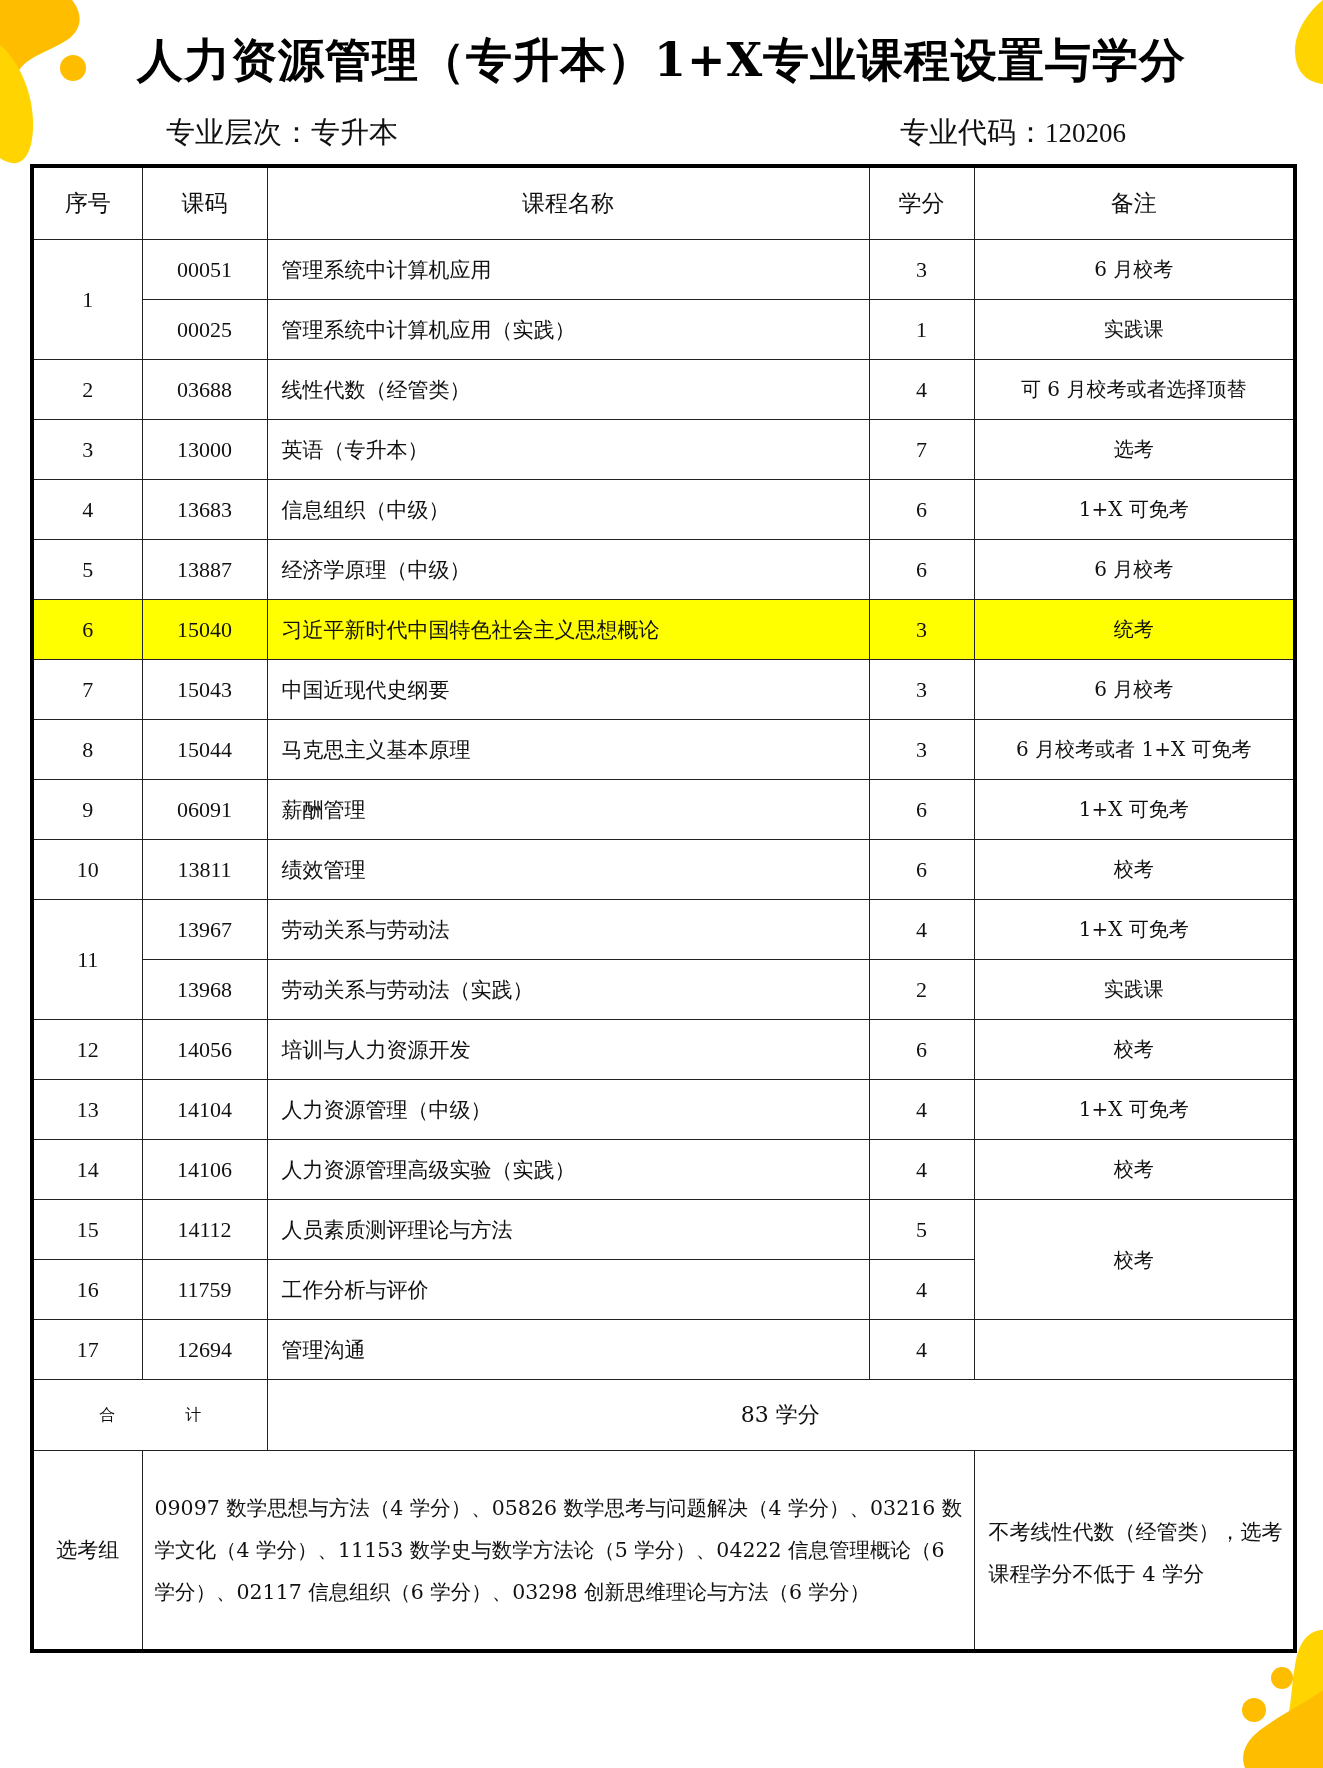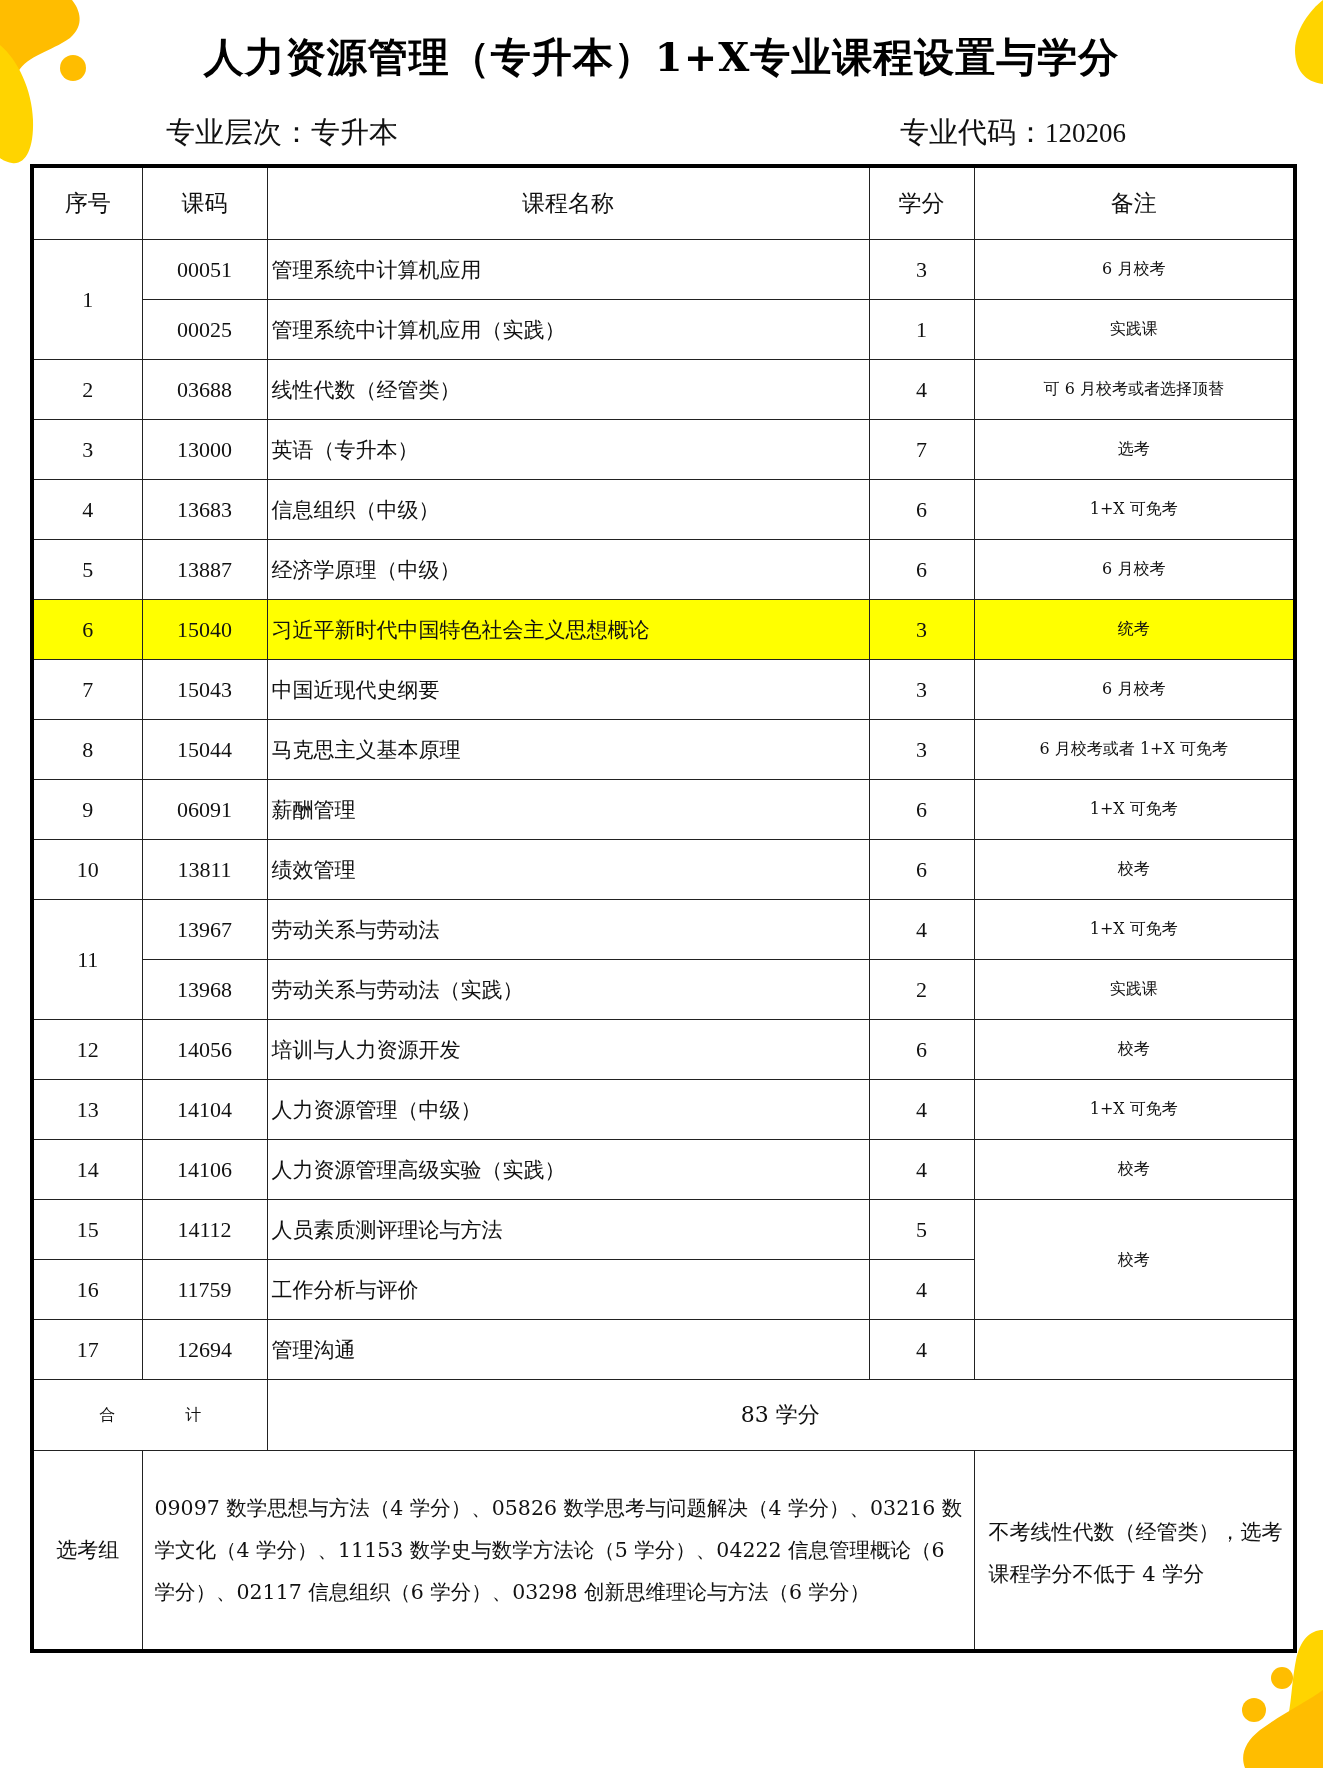--- a/index.html
+++ b/index.html
@@ -5,43 +5,43 @@
   html, body { margin: 0; padding: 0; }
   body {
     width: 1323px; height: 1768px; position: relative; overflow: hidden;
     background: #ffffff;
     font-family: "DejaVu Serif", "Liberation Serif", serif;
     color: #111;
   }
   .deco { position: absolute; pointer-events: none; }
   .title {
     position: absolute; left: 0; right: 0; top: 30px; text-align: center;
-    font-family: "DejaVu Serif", serif; font-size: 40px; font-weight: bold;
+    font-family: "DejaVu Serif", serif; font-size: 46px; font-weight: bold;
     letter-spacing: 1px; color: #000;
   }
   .subhead {
     position: absolute; top: 113px; font-family: "DejaVu Sans", sans-serif;
     font-size: 29px; color: #111;
   }
   .subhead .num { font-family: "Liberation Serif", serif; font-size: 27px; }
   .sub-left { left: 166px; }
   .sub-right { left: 900px; }
   table {
     position: absolute; left: 30px; top: 164px; width: 1263px;
     border-collapse: collapse; table-layout: fixed;
     border: 4px solid #000;
   }
   td, th {
     border: 1.5px solid #222; text-align: center; vertical-align: middle;
     padding: 0; font-size: 22px; font-weight: normal;
   }
   th { font-family: "DejaVu Sans", sans-serif; height: 71px; font-size: 23px; }
   td { height: 59px; font-family: "Liberation Serif", "DejaVu Serif", serif; }
-  td.name { text-align: left; padding-left: 4px; font-family: "DejaVu Serif", serif; font-size: 21px; }
-  td.cjk { font-family: "DejaVu Serif", serif; font-size: 16px; }
+  td.name { text-align: left; padding-left: 14px; font-family: "DejaVu Serif", serif; font-size: 21px; }
+  td.cjk { font-family: "DejaVu Serif", serif; font-size: 20px; }
   tr.hl td { background: #ffff00; }
   td.total-label { font-family: "DejaVu Serif", serif; font-size: 16px; height: 70px; }
   td.total-label span { display: inline-block; width: 86px; text-align: center; }
   td.total-val { height: 70px; font-family: "DejaVu Serif", serif; }
   td.elective-label { height: 198px; font-family: "DejaVu Serif", serif; font-size: 21px; }
   td.elective-list { text-align: left; padding: 0 10px 0 12px; line-height: 42px; font-family: "DejaVu Serif", serif; font-size: 20.5px; }
   td.elective-note { text-align: left; padding: 5px 10px 0 14px; line-height: 42px; font-family: "DejaVu Serif", serif; font-size: 21px; }
   td.note-wrap { line-height: 42px; padding: 0 8px; }
 </style>
 </head>

